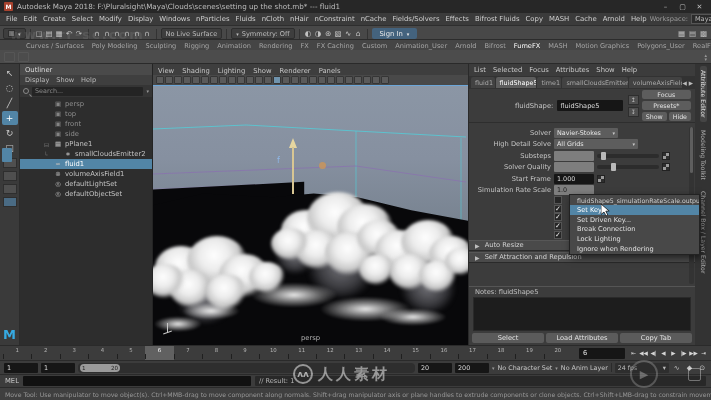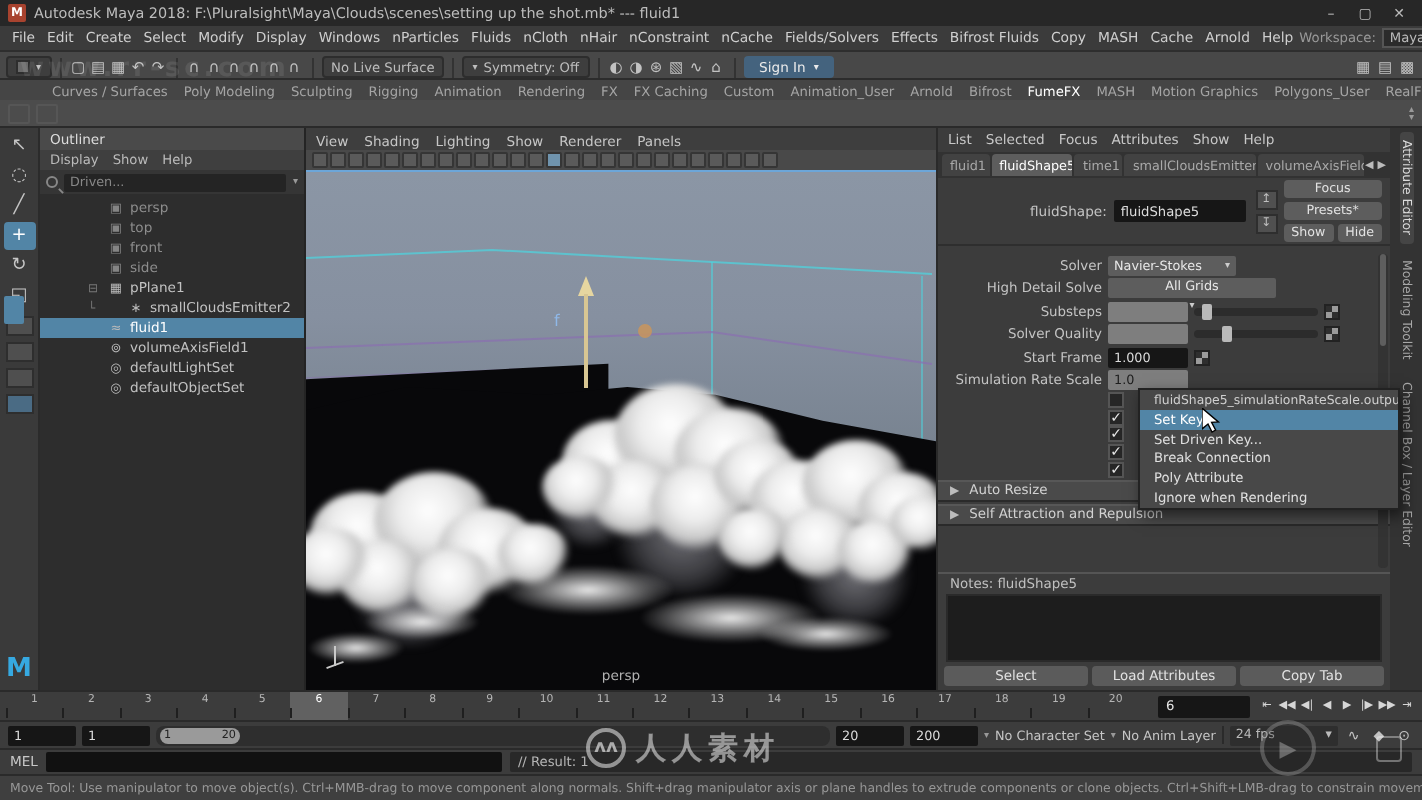--- a/index.html
+++ b/index.html
@@ -318,21 +318,21 @@
     <div id="outliner">
       <div id="outliner-header">Outliner</div>
       <div id="outliner-menu">
 
       <span>Display</span>
           <span>Show</span>
           <span>Help</span>
         </div>
       <div id="outliner-search">
         <span class="mag"></span>
-        <span id="outliner-search-input">Driven...</span>
+        <span id="outliner-search-input">Search...</span>
         <span style="font-size:5px;color:#999">▾</span>
       </div>
       <div id="outliner-tree">
 
       <div class="o-row dim">
             <span class="o-branch"></span>
             <span class="o-branch"></span>
             <span class="o-ico">▣</span>
             <span>persp</span>
           </div>
@@ -533,21 +533,21 @@
         <div id="ae-fields">
             <div class="ae-row">
               <span class="ae-label">Solver</span>
               <span class="ae-dd" style="width: 64px;">
                 <span>Navier-Stokes</span>
                 <span class="car">▾</span>
               </span>
             </div>
             <div class="ae-row">
               <span class="ae-label">High Detail Solve</span>
-              <span class="ae-dd" style="width: 84px; flex-direction: column;">
+              <span class="ae-dd" style="width: 84px;">
                 <span>All Grids</span>
                 <span class="car">▾</span>
               </span>
             </div>
             <div class="ae-row">
               <span class="ae-label">Substeps</span>
               <span class="ae-field gray"></span>
               <span class="ae-track">
                 <span class="ae-handle" style="left: 6%;"></span>
               </span>
@@ -623,21 +623,21 @@
 
   </div>
 
   <div id="ctx">
     <div id="ctx-header">fluidShape5_simulationRateScale.output...</div>
     <div>
 
     <div class="ctx-item highlighted">Set Key</div>
         <div class="ctx-item">Set Driven Key...</div>
         <div class="ctx-item">Break Connection</div>
-        <div class="ctx-item">Poly Attribute</div>
+        <div class="ctx-item">Lock Lighting</div>
         <div class="ctx-item">Ignore when Rendering</div>
       </div>
   </div>
   <svg id="cursor" width="10" height="13">
     <polygon points="0,0 0,10.5 3,8 5,12 6.8,11 4.8,7.2 8.2,7" fill="#fff" stroke="#000" stroke-width="0.7"></polygon>
   </svg>
 
   <div id="timeslider">
     <div id="tl-ticks">
         <div class="tl-cell">1</div>

